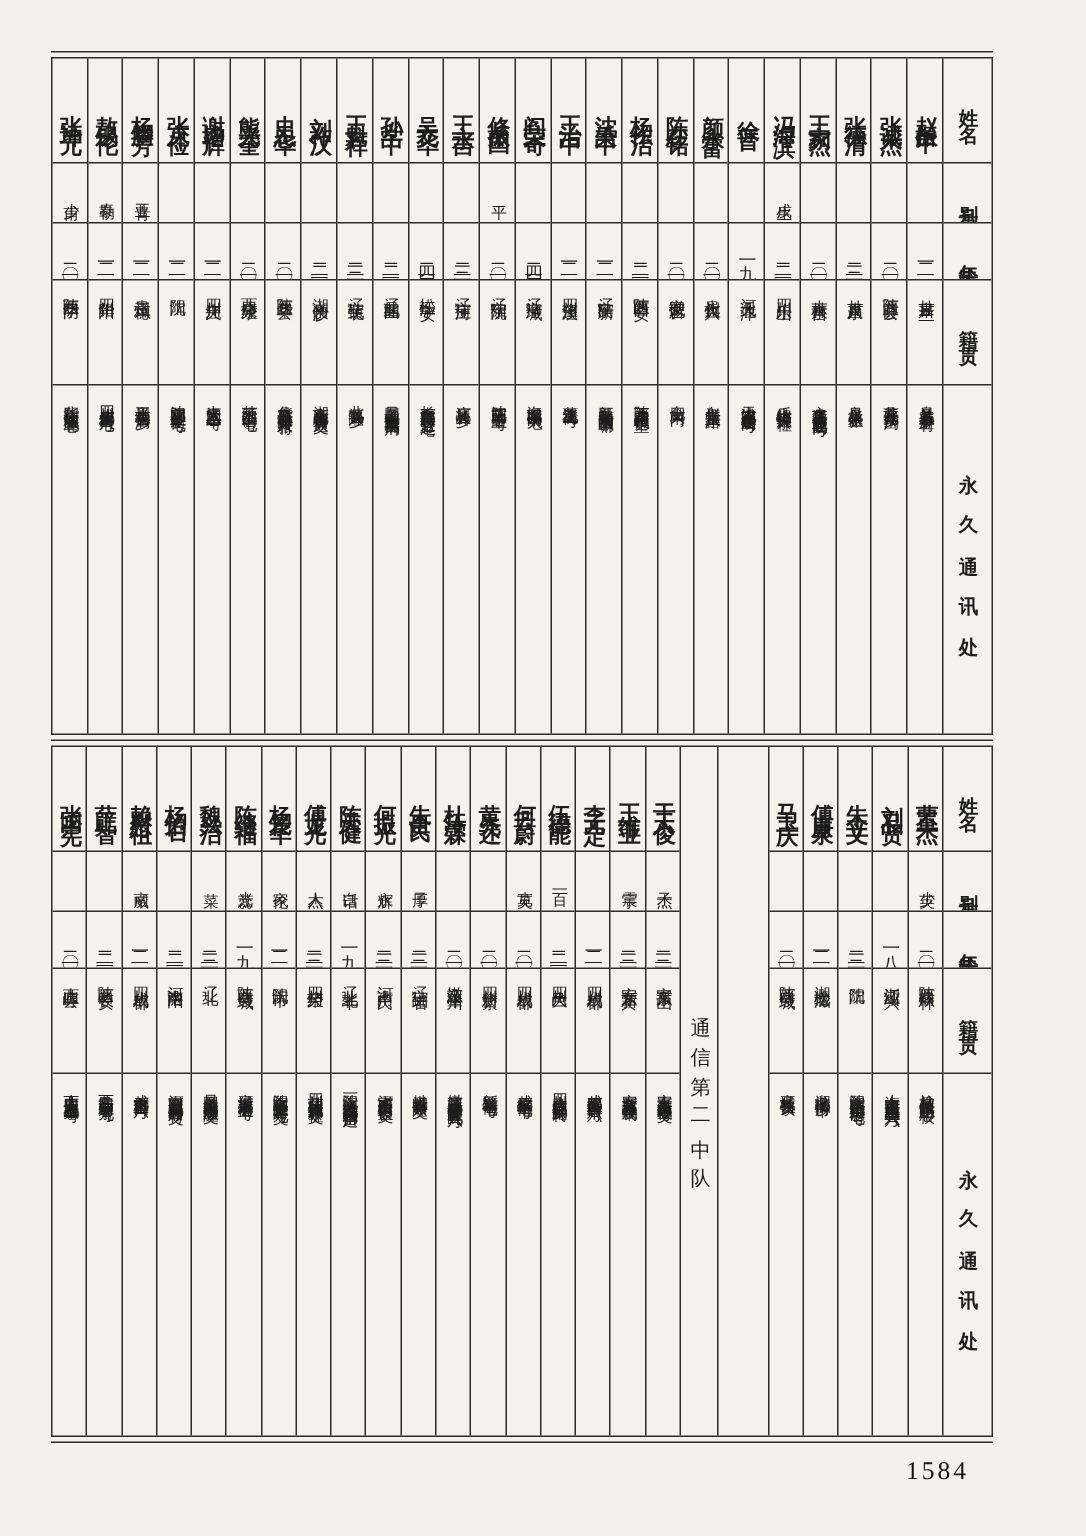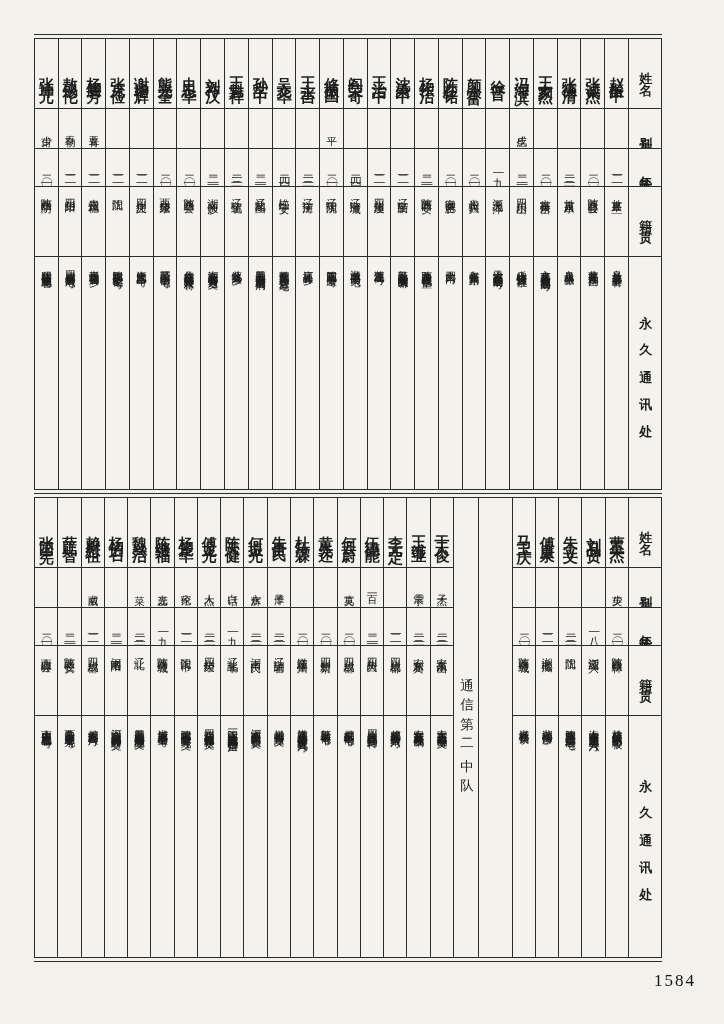--- a/index.html
+++ b/index.html
@@ -27,21 +27,21 @@
   .native{font-size:11px;letter-spacing:.12em;}
   .addr{font-size:10.5px;letter-spacing:.08em;}
   .hcell{font-weight:700;font-size:13px;}
   .hs2{letter-spacing:.85em;}
   .ht{letter-spacing:.15em;}
   .hs5{letter-spacing:2.1em;}
   .divcol,.spacecol{border-left:1px solid #2c2c2c;display:flex;align-items:center;justify-content:center;}
   .divcol{flex:1.1 1 0;}
   .spacecol{flex:1.45 1 0;}
   .dspread{font-size:13.5px;letter-spacing:1.5em;font-weight:400;}
-  .pagenum{position:absolute;left:654px;top:971px;font-size:17px;letter-spacing:2px;color:#141414;}
+  .pagenum{position:absolute;left:604px;top:971px;font-size:17px;letter-spacing:2px;color:#141414;}
 </style>
 </head>
 <body>
 
 <div class="page">
 
   <div class="rtable t1">
     <div class="col hcol">
       <div class="cell c-name hcell">
           <span class="v hs2">姓名</span>

